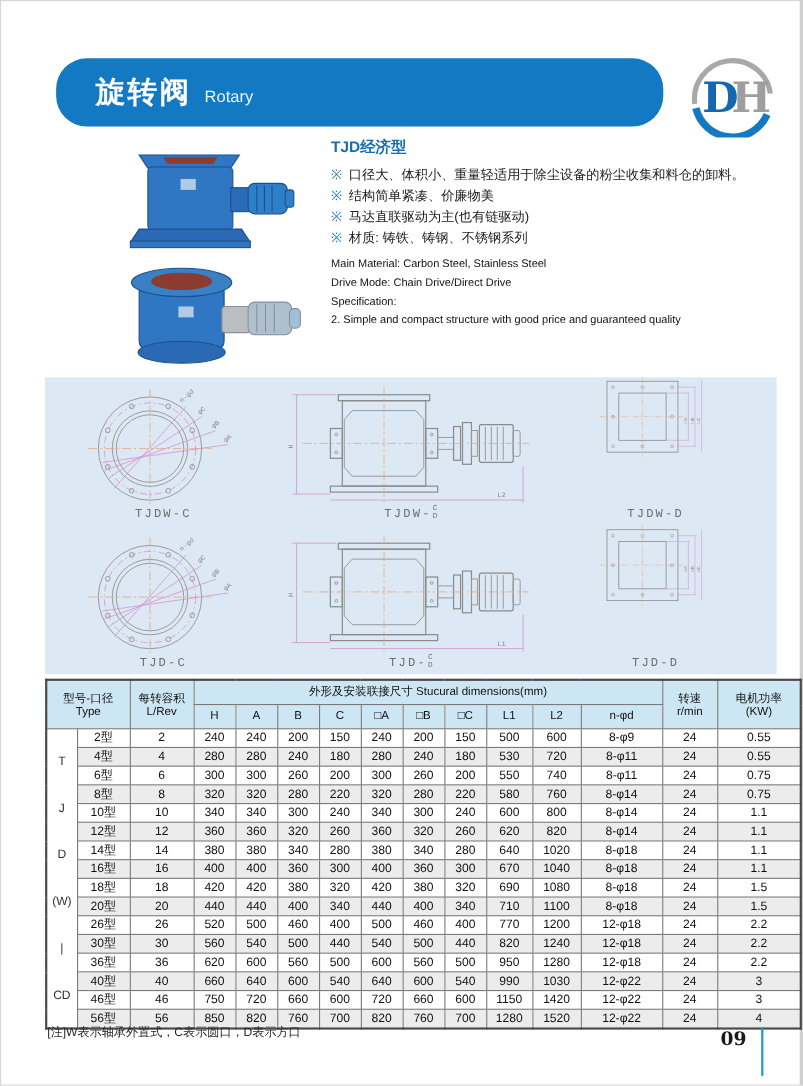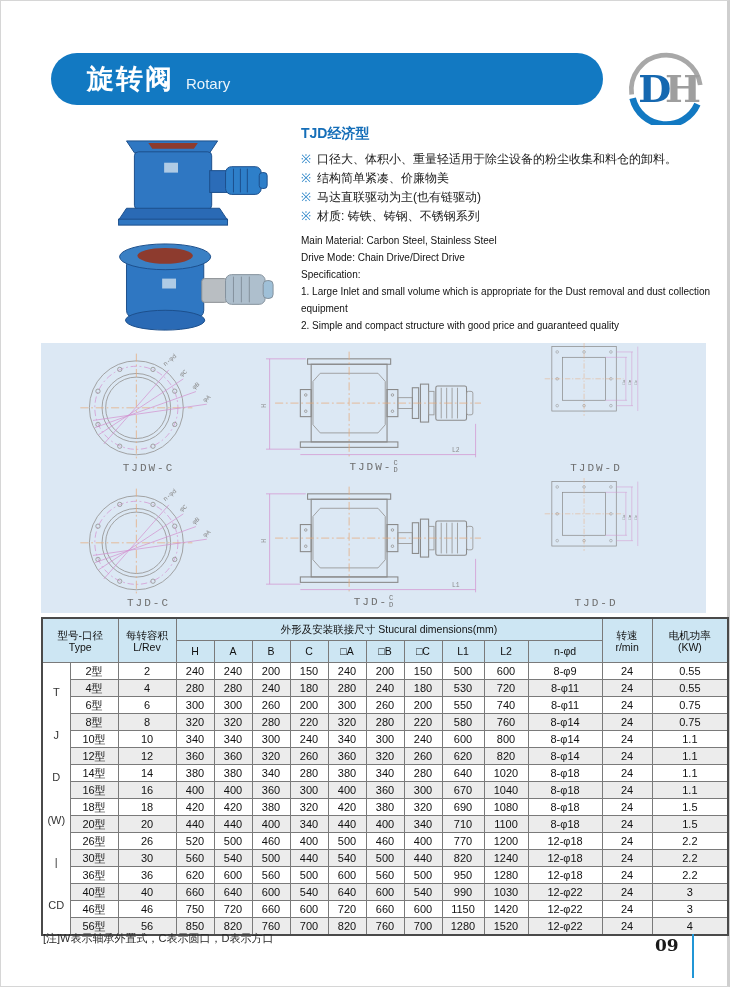--- a/index.html
+++ b/index.html
@@ -3,21 +3,21 @@
 <meta charset="utf-8">
 <style>
   html,body{margin:0;padding:0;}
   body{
     width:730px;height:987px;position:relative;background:#ffffff;
     font-family:"Liberation Sans",sans-serif;color:#222;overflow:hidden;
   }
   .page{position:absolute;inset:0;border:1px solid #d6d6d6;border-right:3px solid #cfcfcf;box-sizing:border-box;background:#fff;}
 
   
-  .banner{position:absolute;left:50px;top:52px;width:552px;height:52px;background:#1279c2;
+  .banner{position:absolute;left:50px;top:52px;width:552px;height:62px;background:#1279c2;
     border-radius:28px;display:flex;align-items:center;padding-left:36px;box-sizing:border-box;}
   .banner .zh{color:#fff;font-size:27px;font-weight:bold;letter-spacing:2px;}
   .banner .en{color:#eaf4fb;font-size:15px;margin-left:12px;margin-top:8px;}
   .logo{position:absolute;left:616px;top:44px;width:96px;height:80px;}
 
   
   .photos{position:absolute;left:62px;top:132px;width:230px;height:212px;}
   .photo{width:100%;height:104px;display:block;}
 
   
@@ -27,21 +27,21 @@
   .bullets li{font-size:12px;line-height:19px;color:#1a1a1a;}
   .bullets .mark{color:#1f7ec5;margin-right:6px;}
   .spec p{margin:0;font-size:10px;line-height:17px;color:#111;}
   .spec .h-blue{margin-top:12px;}
 
   
   .drawings{position:absolute;left:40px;top:342px;width:665px;height:270px;background:#dce8f4;}
   .draw-row{display:flex;height:135px;}
   .draw-cell{display:flex;flex-direction:column;align-items:center;justify-content:flex-end;height:100%;box-sizing:border-box;}
   .dc-circle{width:215px;}　.dc-side{width:240px;} .dc-square{width:210px;gap:45px;}
-  .dw-label{font-family:"Liberation Mono",monospace;font-size:11px;color:#6e6e6e;letter-spacing:2px;padding-bottom:4px;display:flex;align-items:center;}
+  .dw-label{font-family:"Liberation Mono",monospace;font-size:11px;color:#6e6e6e;letter-spacing:2px;padding-bottom:4px;display:flex;align-items:flex-end;}
   .frac{display:inline-flex;flex-direction:column;font-size:7px;line-height:7px;letter-spacing:0;margin-left:1px;}
   .frac i{font-style:normal;}
   .dsvg{display:block;}
 
   
   table.spec-table{position:absolute;left:40px;top:616px;width:665px;border-collapse:collapse;table-layout:fixed;
     font-size:11px;color:#111;background:#fff;border:2px solid #4a4a4a;}
   .spec-table th,.spec-table td{border:1px solid #7a7a7a;text-align:center;padding:0;height:16px;line-height:13px;overflow:hidden;white-space:nowrap;}
   .spec-table thead th{background:#cde6f3;font-weight:normal;font-size:10.5px;height:21px;}
   .spec-table thead .two b{display:block;font-weight:normal;line-height:12px;}
@@ -114,21 +114,20 @@
     <ul class="bullets">
       <li><span class="mark">※</span><span>口径大、体积小、重量轻适用于除尘设备的粉尘收集和料仓的卸料。</span></li>
       <li><span class="mark">※</span><span>结构简单紧凑、价廉物美</span></li>
       <li><span class="mark">※</span><span>马达直联驱动为主(也有链驱动)</span></li>
       <li><span class="mark">※</span><span>材质: 铸铁、铸钢、不锈钢系列</span></li>
     </ul>
     <div class="spec">
       <p>Main Material: Carbon Steel, Stainless Steel</p>
       <p>Drive Mode: Chain Drive/Direct Drive</p>
       <p>Specification:</p>
-      <p>1. Large Inlet and small volume which is appropriate for the Dust removal and dust collection equipment</p>
       <p>2. Simple and compact structure with good price and guaranteed quality</p>
     </div>
   </div>
 
   <div class="drawings">
 
     <div class="draw-row">
       <div class="draw-cell dc-circle">
         <svg class="dsvg" width="180" height="112" viewBox="0 0 180 124">
           <circle class="ln" cx="76" cy="64" r="52"></circle>

